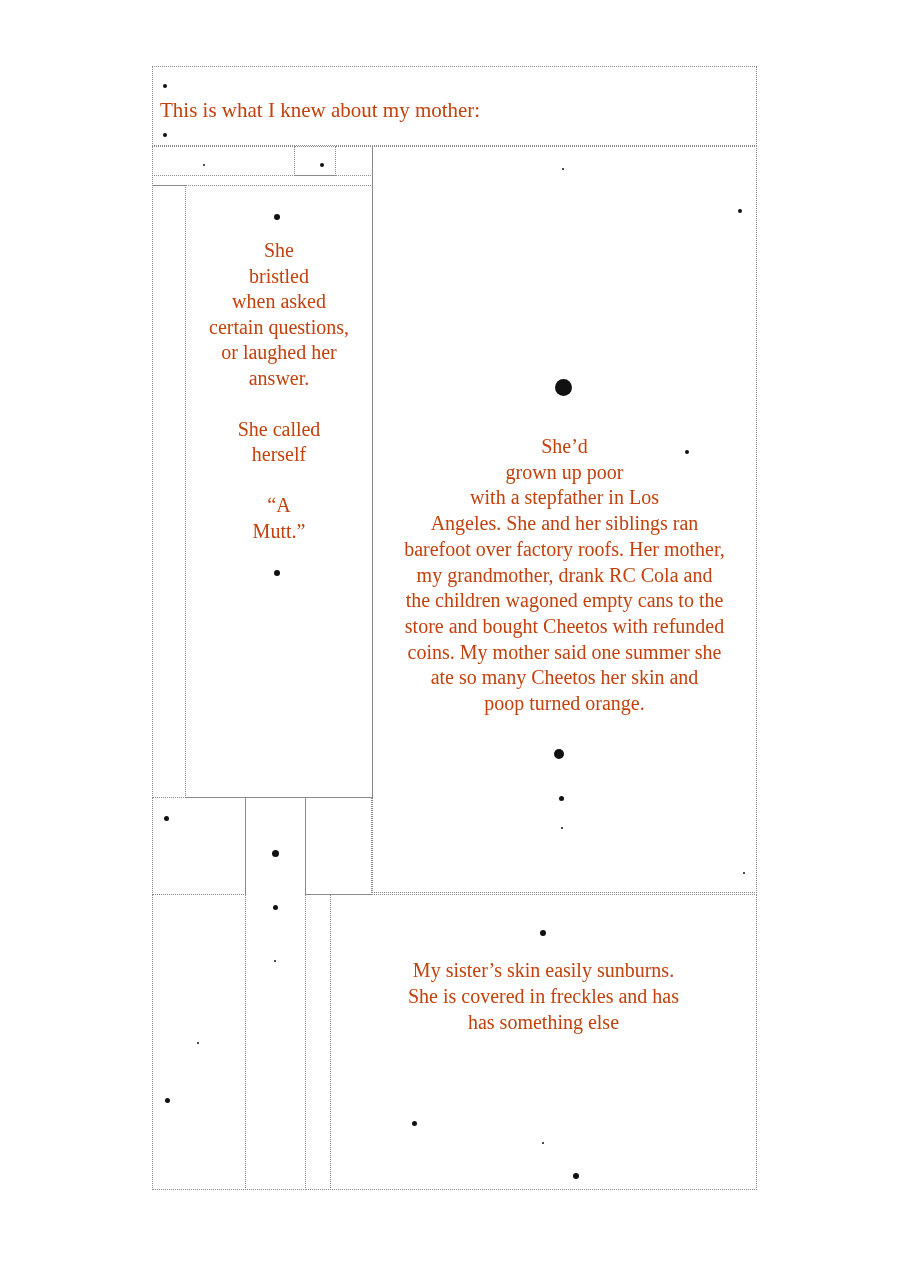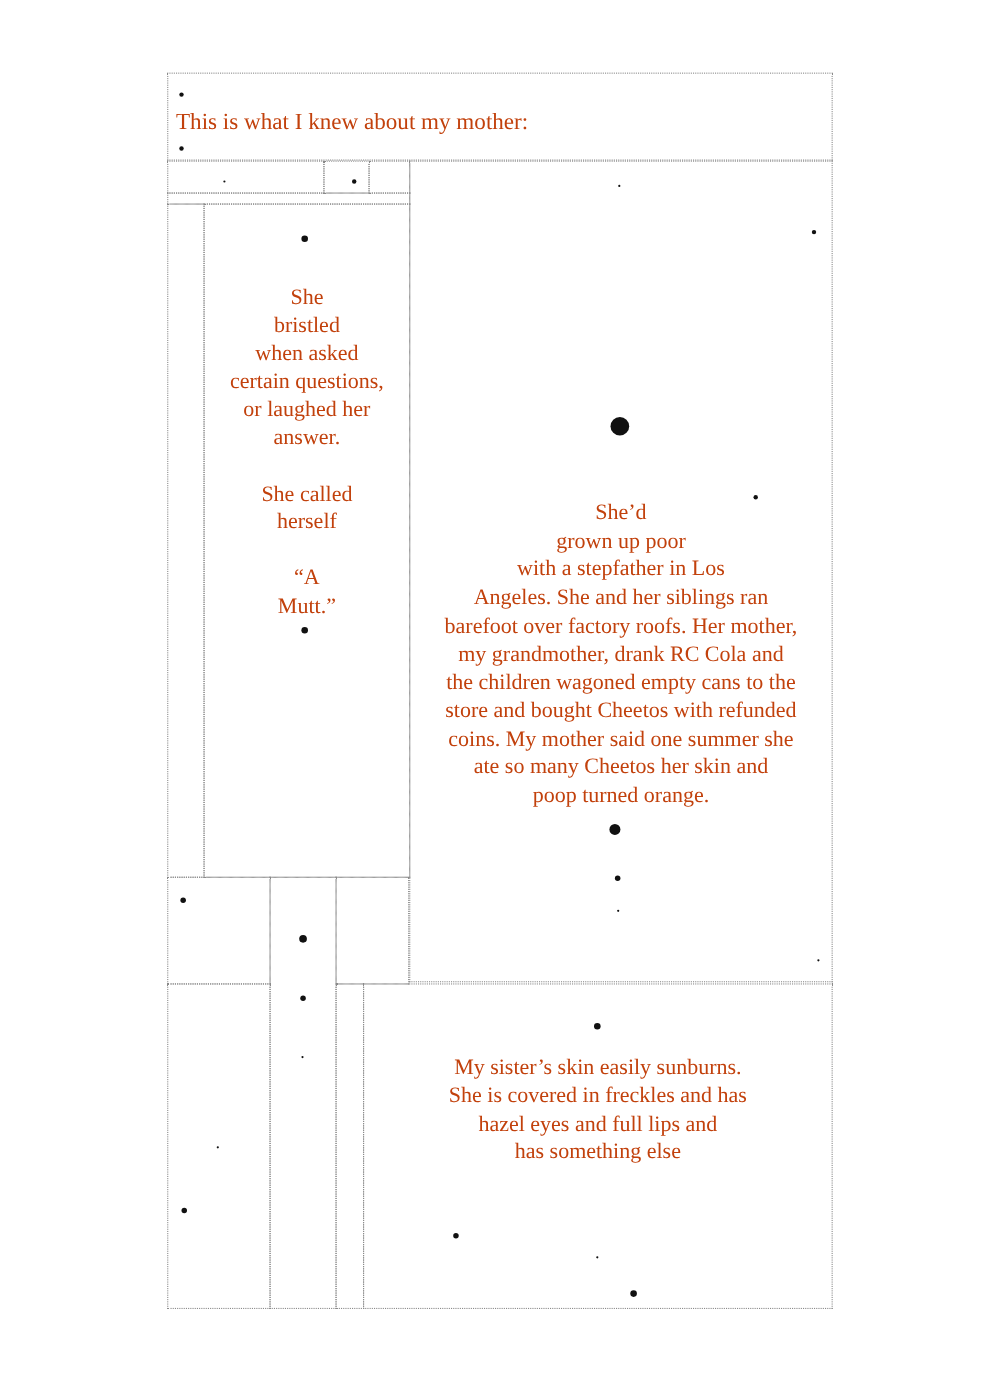--- a/index.html
+++ b/index.html
@@ -3,21 +3,21 @@
 <meta charset="utf-8">
 <style>
   html,body { margin:0; padding:0; background:#ffffff; }
   #canvas {
     position:relative; width:899px; height:1267px; background:#ffffff;
     font-family:"Liberation Serif","DejaVu Serif",serif; color:#151515;
     overflow:hidden;
   }
   .dbox { position:absolute; border:1px dotted #8a8a8a; background:transparent; box-sizing:border-box; }
   .txt  { position:absolute; color:#c2410c; }
-  .pre  { white-space:pre-line;margin-top:20px; }
+  .pre  { white-space:pre-line; }
   .center { text-align:center; }
   .prologue { font-size:21px; line-height:26px; }
   .body-txt { font-size:20px; }
   .traits { line-height:25.5px; }
   .story  { line-height:25.7px; }
   .sister { line-height:25.8px; }
   .ital { }
   .dot { position:absolute; background:#111111; border-radius:50%; }
 </style>
 </head>
@@ -63,21 +63,20 @@
 my grandmother, drank RC Cola and
 the children wagoned empty cans to the
 store and bought Cheetos with refunded
 coins. My mother said one summer she
 ate so many Cheetos her skin and
 poop turned orange.</div>
 
   <div class="txt body-txt sister center" style="left:330px; top:958px; width:427px;">
     <div>My sister’s skin easily sunburns.</div>
     <div>She is covered in freckles and has</div>
-    <div>hazel eyes and full lips and</div>
     <div><span>has </span><span class="ital">something else</span></div>
   </div>
 
   <div>
       <div class="dot" style="left: 163px; top: 84px; width: 4px; height: 4px; background: rgb(17, 17, 17);"></div>
       <div class="dot" style="left: 163px; top: 133px; width: 4px; height: 4px; background: rgb(17, 17, 17);"></div>
       <div class="dot" style="left: 203px; top: 164px; width: 2px; height: 2px; background: rgb(17, 17, 17);"></div>
       <div class="dot" style="left: 320px; top: 163px; width: 4px; height: 4px; background: rgb(17, 17, 17);"></div>
       <div class="dot" style="left: 274px; top: 214px; width: 6px; height: 6px; background: rgb(17, 17, 17);"></div>
       <div class="dot" style="left: 274px; top: 570px; width: 6px; height: 6px; background: rgb(17, 17, 17);"></div>

